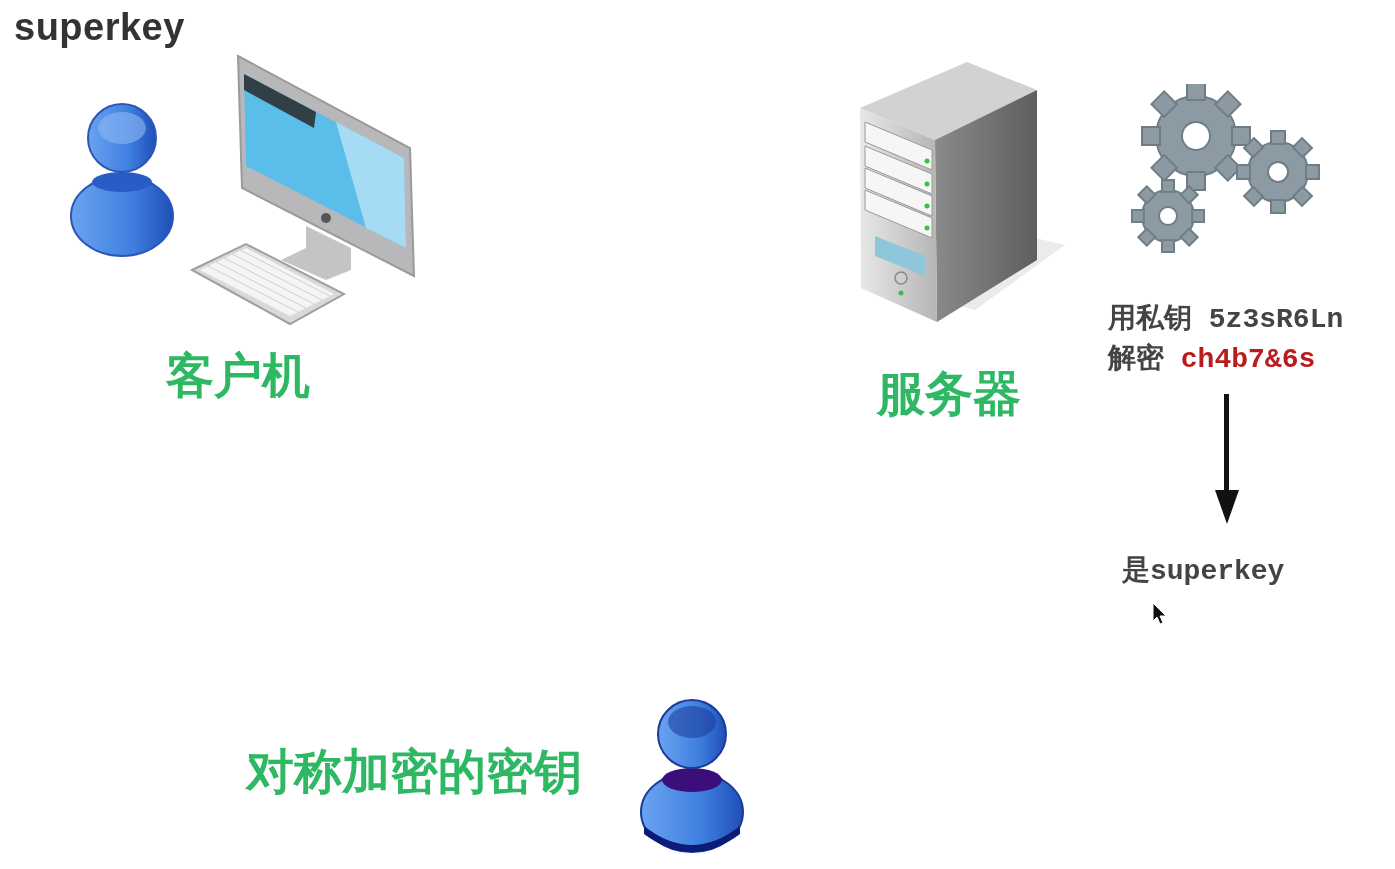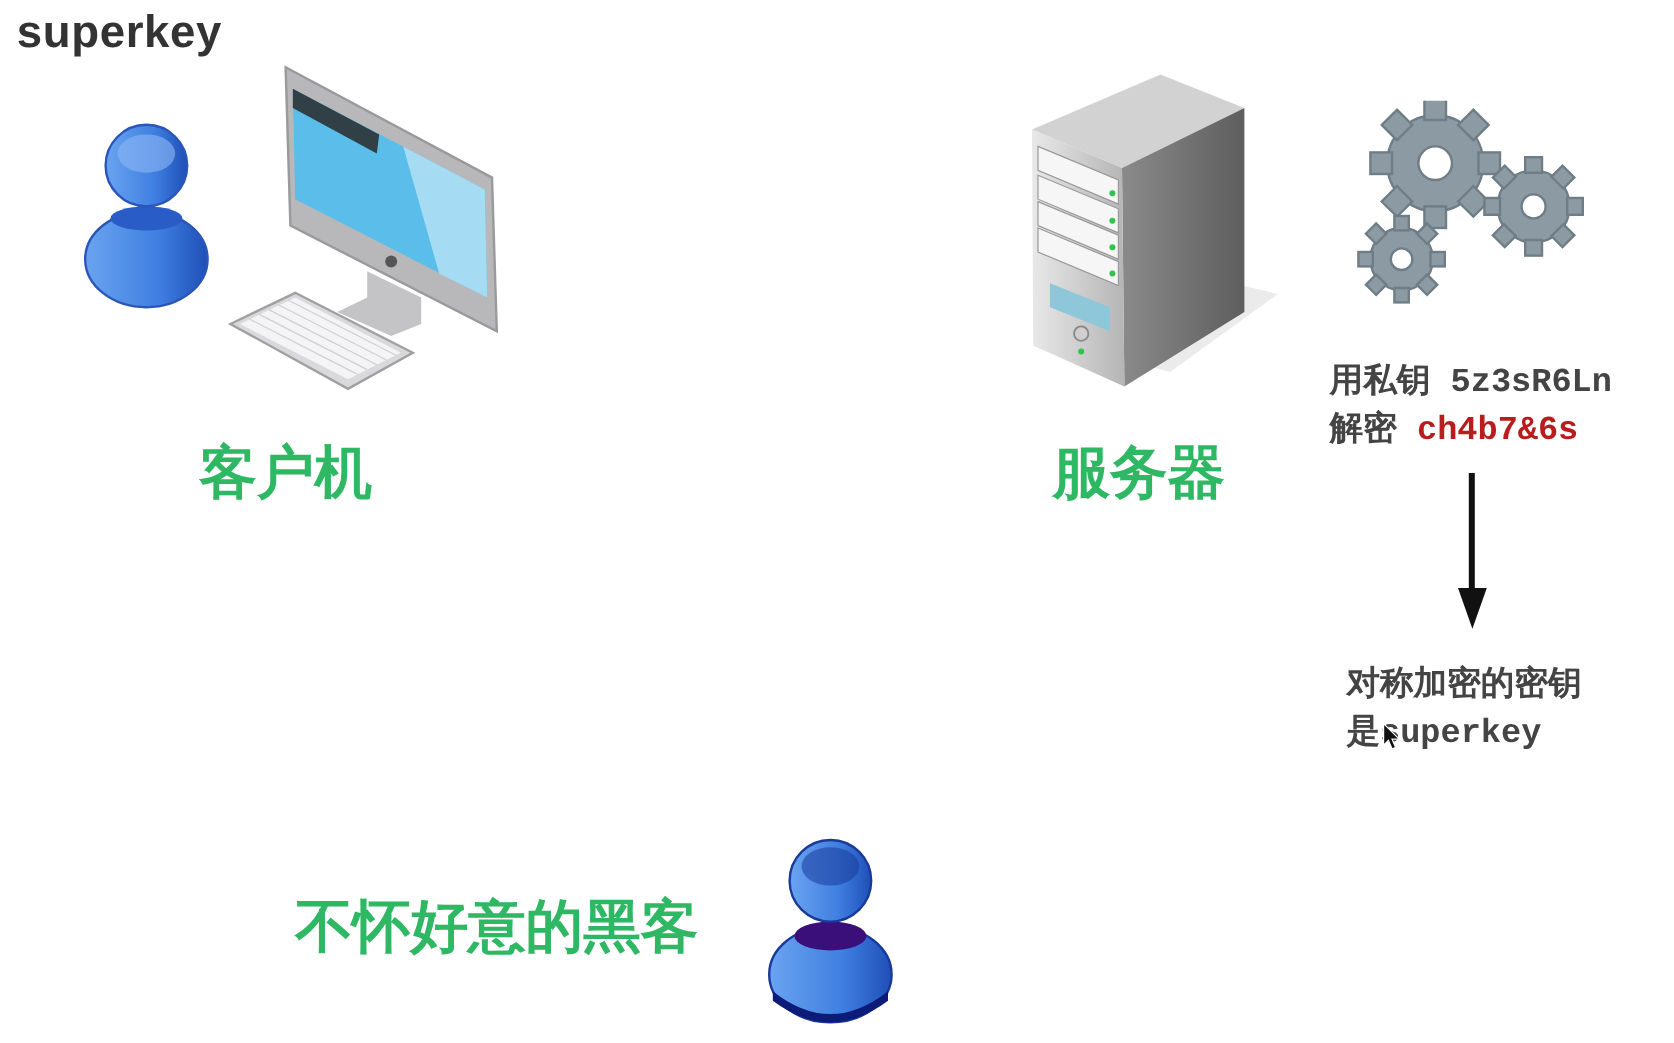--- a/index.html
+++ b/index.html
@@ -50,21 +50,21 @@
     <g stroke="#cfcfd2" stroke-width="1">
       <line x1="22" y1="218" x2="112" y2="264"></line>
       <line x1="30" y1="214" x2="120" y2="260"></line>
       <line x1="38" y1="210" x2="128" y2="256"></line>
       <line x1="46" y1="206" x2="136" y2="252"></line>
       <line x1="54" y1="202" x2="144" y2="248"></line>
     </g>
   </g>
 </svg>
 
-<div class="abs green-label" style="left:166px;top:362px">客户机</div>
+<div class="abs green-label" style="left:166px;top:344px">客户机</div>
 
 <svg class="abs" style="left:855px;top:60px" width="210" height="265" viewBox="0 0 210 265">
   <defs>
     <linearGradient id="sf" x1="0" y1="0" x2="1" y2="0">
       <stop offset="0" stop-color="#e8e8e8"></stop>
         <stop offset="1" stop-color="#b5b5b5"></stop>
     </linearGradient>
     <linearGradient id="ss" x1="0" y1="0" x2="1" y2="0">
       <stop offset="0" stop-color="#8a8a8a"></stop>
         <stop offset="1" stop-color="#5e5e5e"></stop>
@@ -146,31 +146,30 @@
     <span class="dark">ch4b7&amp;6s</span>
   </div>
 </div>
 
 <svg class="abs" style="left:1212px;top:394px" width="30" height="132" viewBox="0 0 30 132">
   <rect x="12" y="0" width="5" height="100" fill="#111"></rect>
   <polygon points="3,96 27,96 15,130" fill="#111"></polygon>
 </svg>
 
 <div class="abs note" style="left:1122px;top:552px">
-  <div>对称加密的密钥</div>
   <div>
     <span>是</span><span>superkey</span>
   </div>
 </div>
 
 <svg class="abs" style="left:1152px;top:602px" width="16" height="24" viewBox="0 0 16 24">
   <polygon points="1,1 1,19 5,15 8,22 11,21 8,14 14,14" fill="#111" stroke="#fff" stroke-width="1"></polygon>
 </svg>
 
-<div class="abs green-label" style="left:246px;top:740px">不怀好意的黑客</div>
+<div class="abs green-label" style="left:246px;top:740px">对称加密的密钥</div>
 
 <svg class="abs" style="left:636px;top:694px" width="112" height="164" viewBox="0 0 112 164">
   <defs>
     <linearGradient id="hb" x1="0" y1="0" x2="1" y2="0">
       <stop offset="0" stop-color="#6aa3f0"></stop>
         <stop offset="0.6" stop-color="#3f7fe0"></stop>
         <stop offset="1" stop-color="#1f4fb8"></stop>
     </linearGradient>
   </defs>
   <ellipse cx="56" cy="118" rx="51" ry="40" fill="url(#hb)" stroke="#1a3a9a" stroke-width="2"></ellipse>

